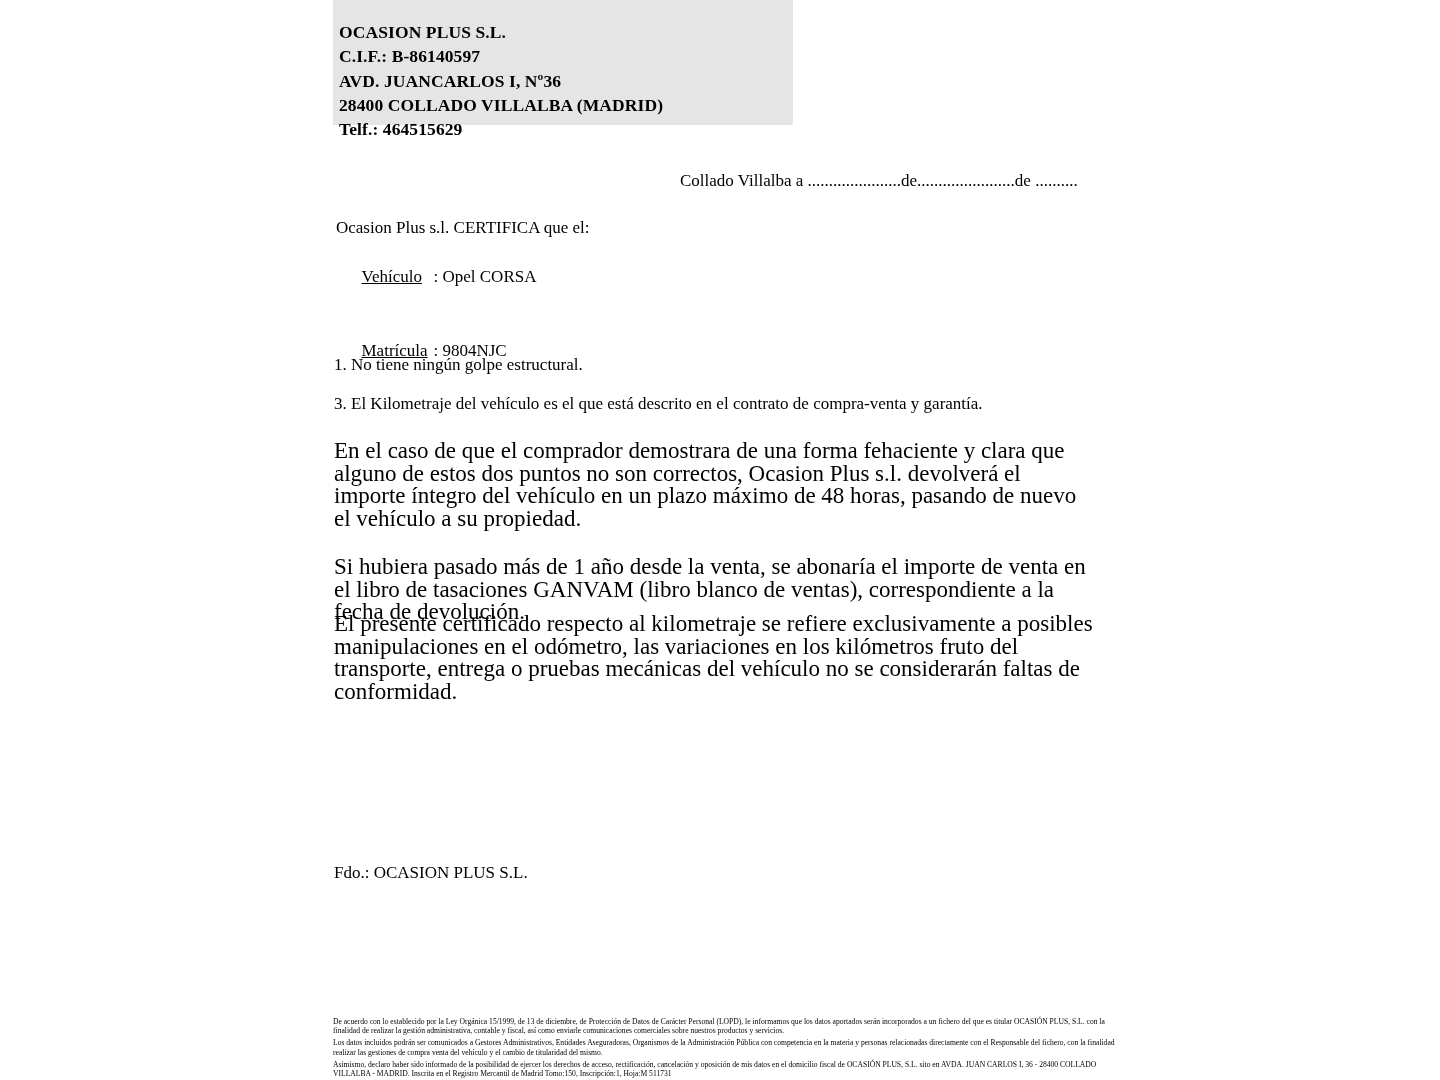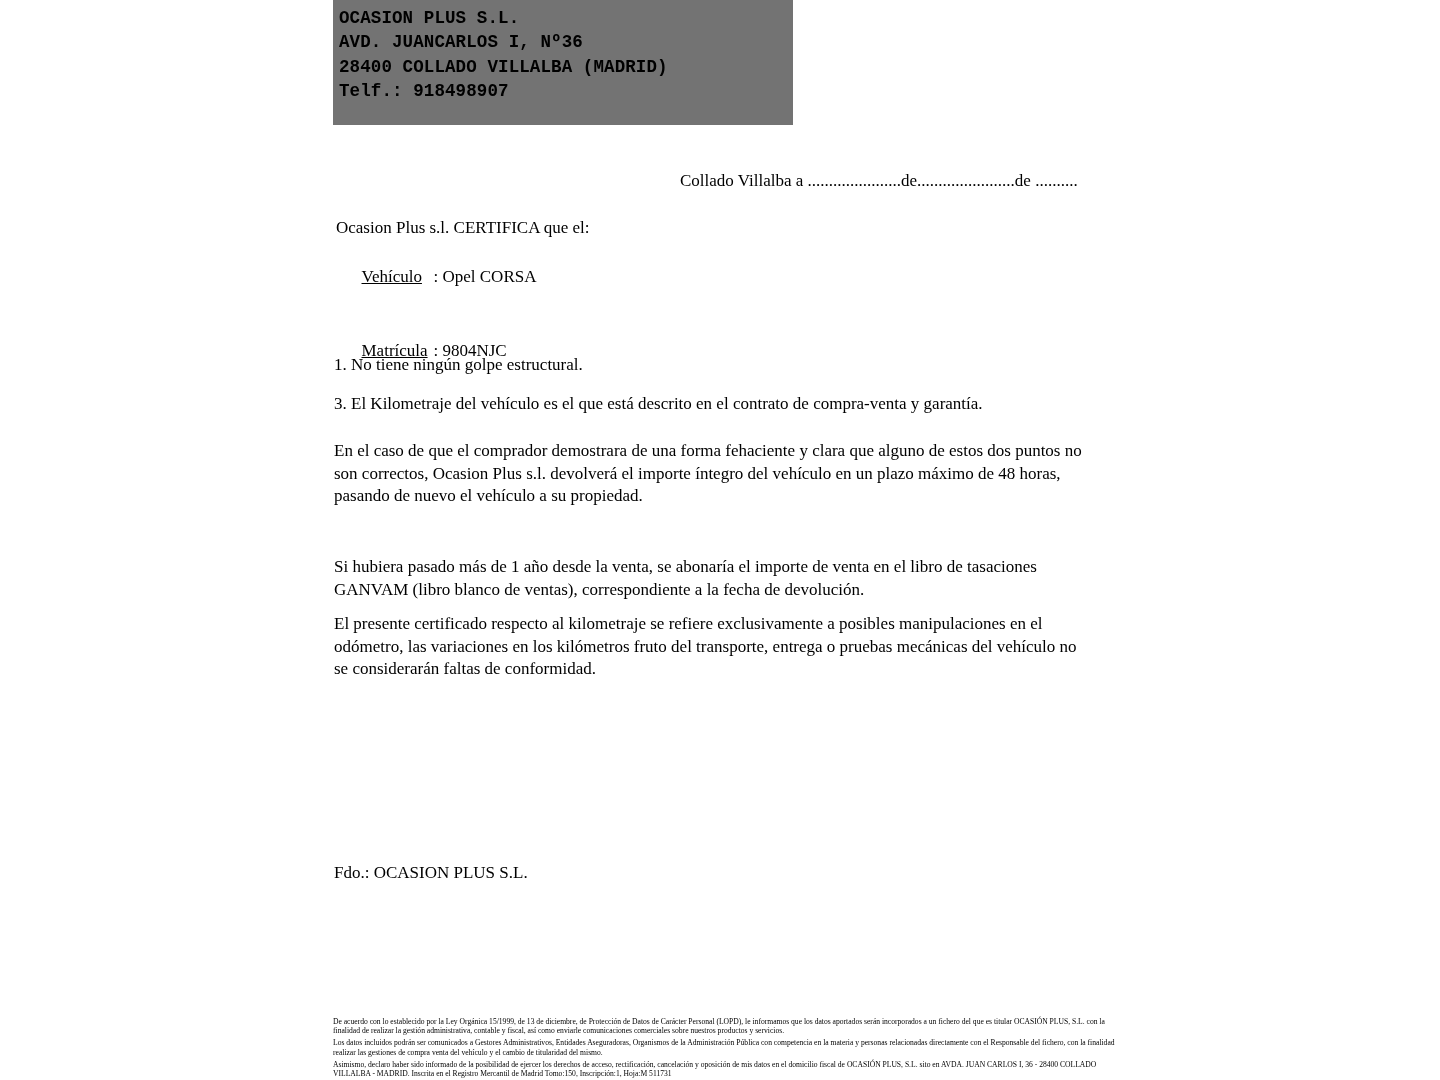--- a/index.html
+++ b/index.html
@@ -24,24 +24,23 @@
     height: 1080px;
   }
 
   
   .letterhead {
     position: absolute;
     left: 333px;
     top: 0px;
     width: 460px;
     height: 125px;
-    background: #737373;
-    padding: 6px 0 0 6px;
+    background: #e5e5e5;
+    padding: 20px 0 0 6px;
     box-sizing: border-box;
-    font-family: Liberation Mono, monospace;
   }
   .letterhead div {
     font-size: 17.5px;
     font-weight: bold;
     line-height: 24.3px;
     letter-spacing: 0.1px;
   }
 
   
   .date-line {
@@ -80,21 +79,21 @@
     margin-top: 29px;
   }
   .point-1 { top: 325px; }
   .point-2 { top: 364px; }
 
   
   .para {
     position: absolute;
     left: 334px;
     width: 760px;
-    font-size: 17px;
+    font-size: 23px;
     line-height: 22.5px;
   }
   .para-1 { top: 440px; }
   .para-2 { top: 518px; }
   .para-3 { top: 556px; }
   .para-4 { top: 613px; }
 
   
   .signature {
     position: absolute;
@@ -118,23 +117,24 @@
     margin: 0 0 2.5px 0;
   }
 </style>
 </head>
 <body>
 
 <div class="page">
 
   <div class="letterhead">
     <div>OCASION PLUS S.L.</div>
+    <div>C.I.F.: B-86140597</div>
     <div>AVD. JUANCARLOS I, Nº36</div>
     <div>28400 COLLADO VILLALBA (MADRID)</div>
-    <div>Telf.: 918498907</div>
+    <div>Telf.: 464515629</div>
   </div>
 
   <div class="date-line">Collado Villalba a ......................de.......................de ..........</div>
 
   <div class="cert-block">
     <div class="cert-row">Ocasion Plus s.l. CERTIFICA que el:</div>
     <div class="cert-row">
       <span class="lbl-underline">Vehículo</span><span>: Opel CORSA</span>
     </div>
     <div class="cert-row">

